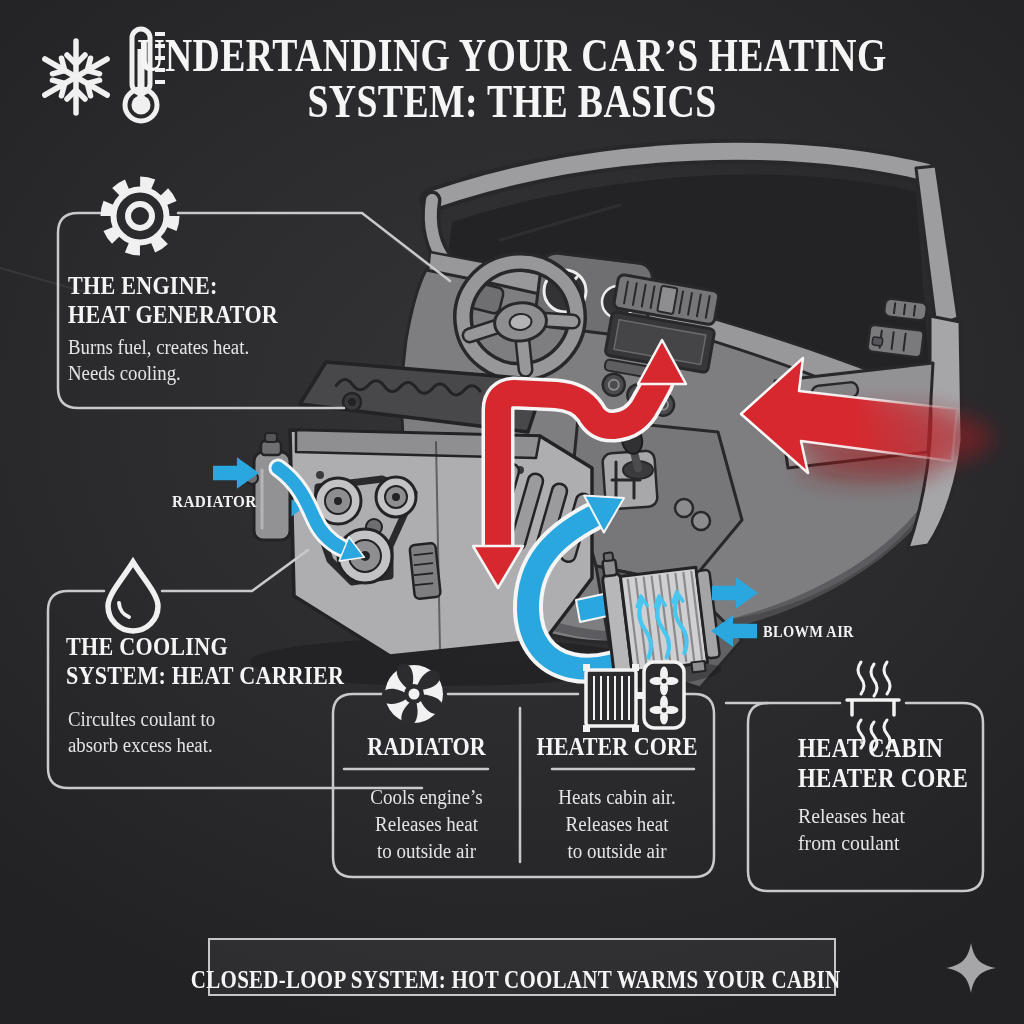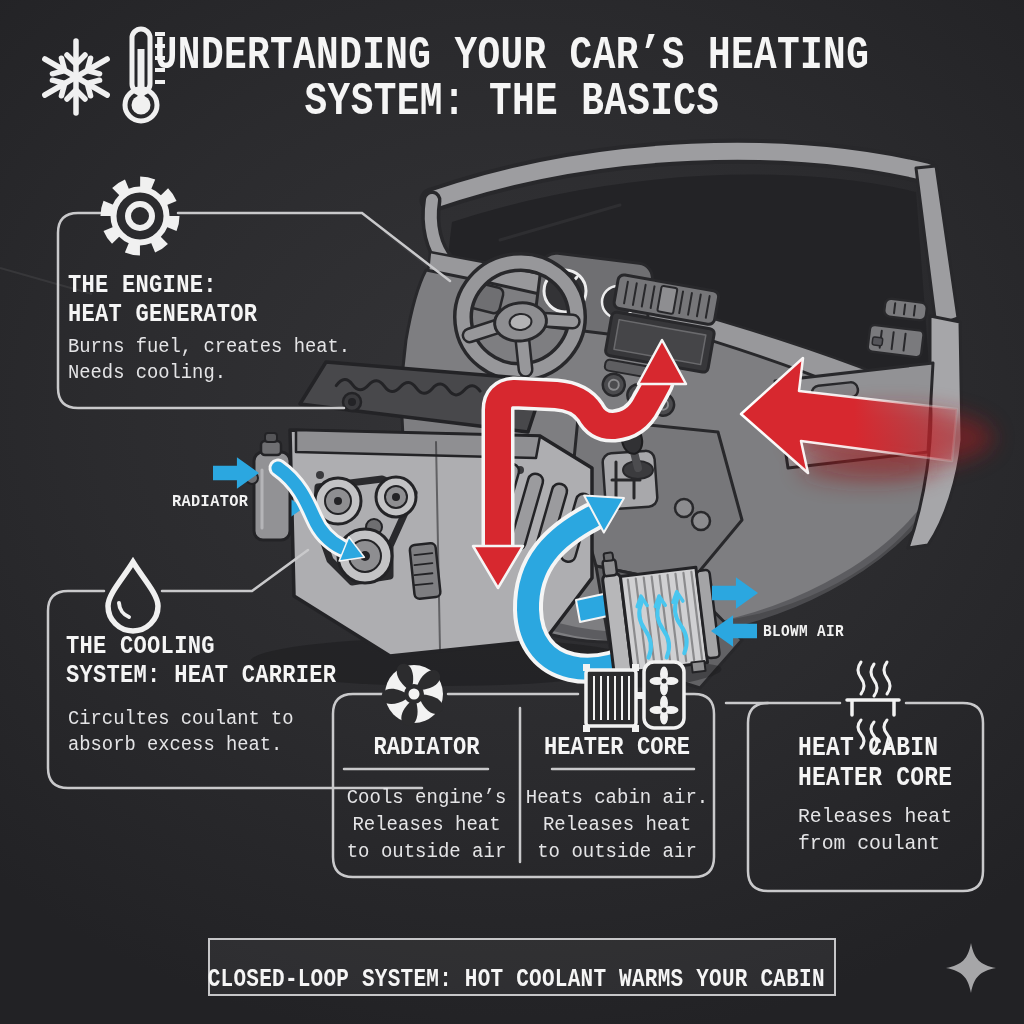--- a/index.html
+++ b/index.html
@@ -1,17 +1,17 @@
 <!DOCTYPE html>
 <html><head>
 <meta charset="utf-8">
 <style>
   html,body{margin:0;padding:0;background:#1c1c1e;}
   .stage{position:relative;width:1024px;height:1024px;overflow:hidden;
-         font-family:Liberation Mono, monospace;
+         font-family:Liberation Serif, serif;
          background:radial-gradient(ellipse 760px 640px at 50% 40%, #343437 0%, #2b2b2e 55%, #222225 100%);}
   .abs{position:absolute;}
   svg{display:block;}
   #gfx{position:absolute;left:0;top:0;}
   .title{left:12px;top:33px;width:1000px;text-align:center;color:#f5f5f5;
          font-size:46px;font-weight:700;line-height:46px;letter-spacing:.5px;}
   .title > div{transform:scaleX(.82);transform-origin:center top;white-space:nowrap;}
   .card-heading{font-weight:700;color:#f5f5f5;font-size:26px;line-height:29px;
         transform:scaleX(.85);transform-origin:left top;white-space:nowrap;letter-spacing:.3px;}
   .card-body{color:#e4e4e6;font-size:20px;line-height:26px;

